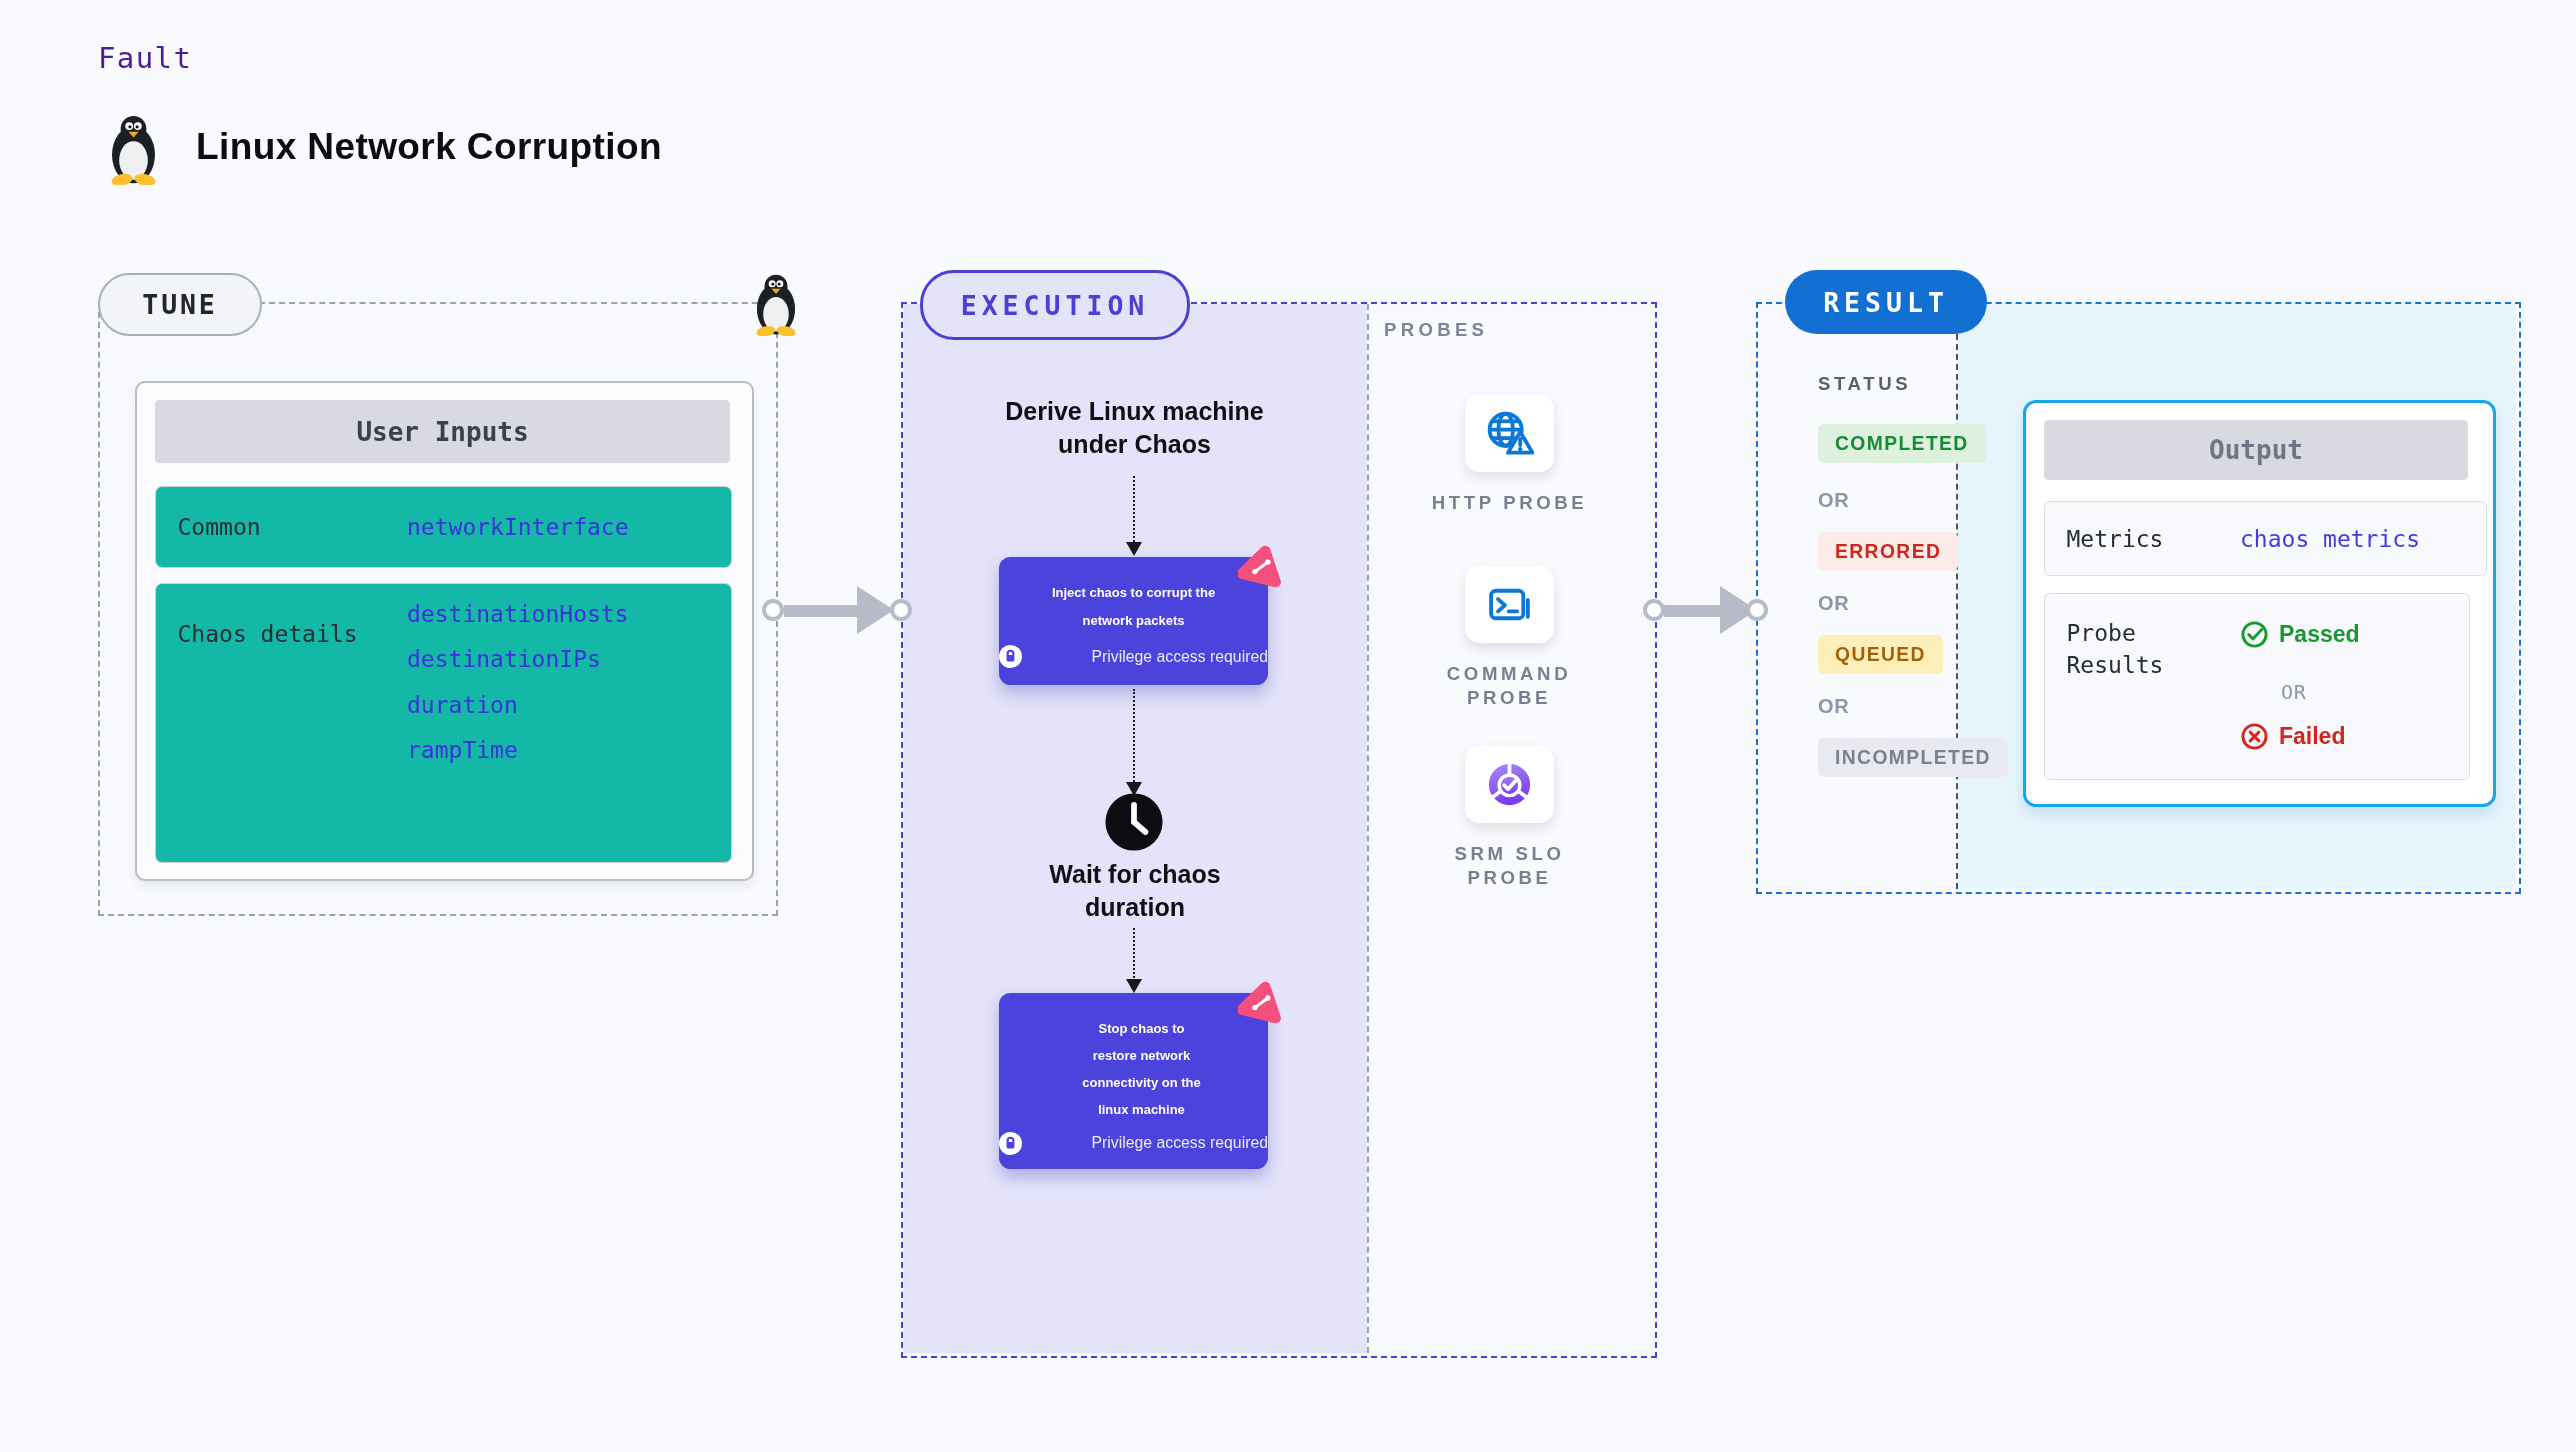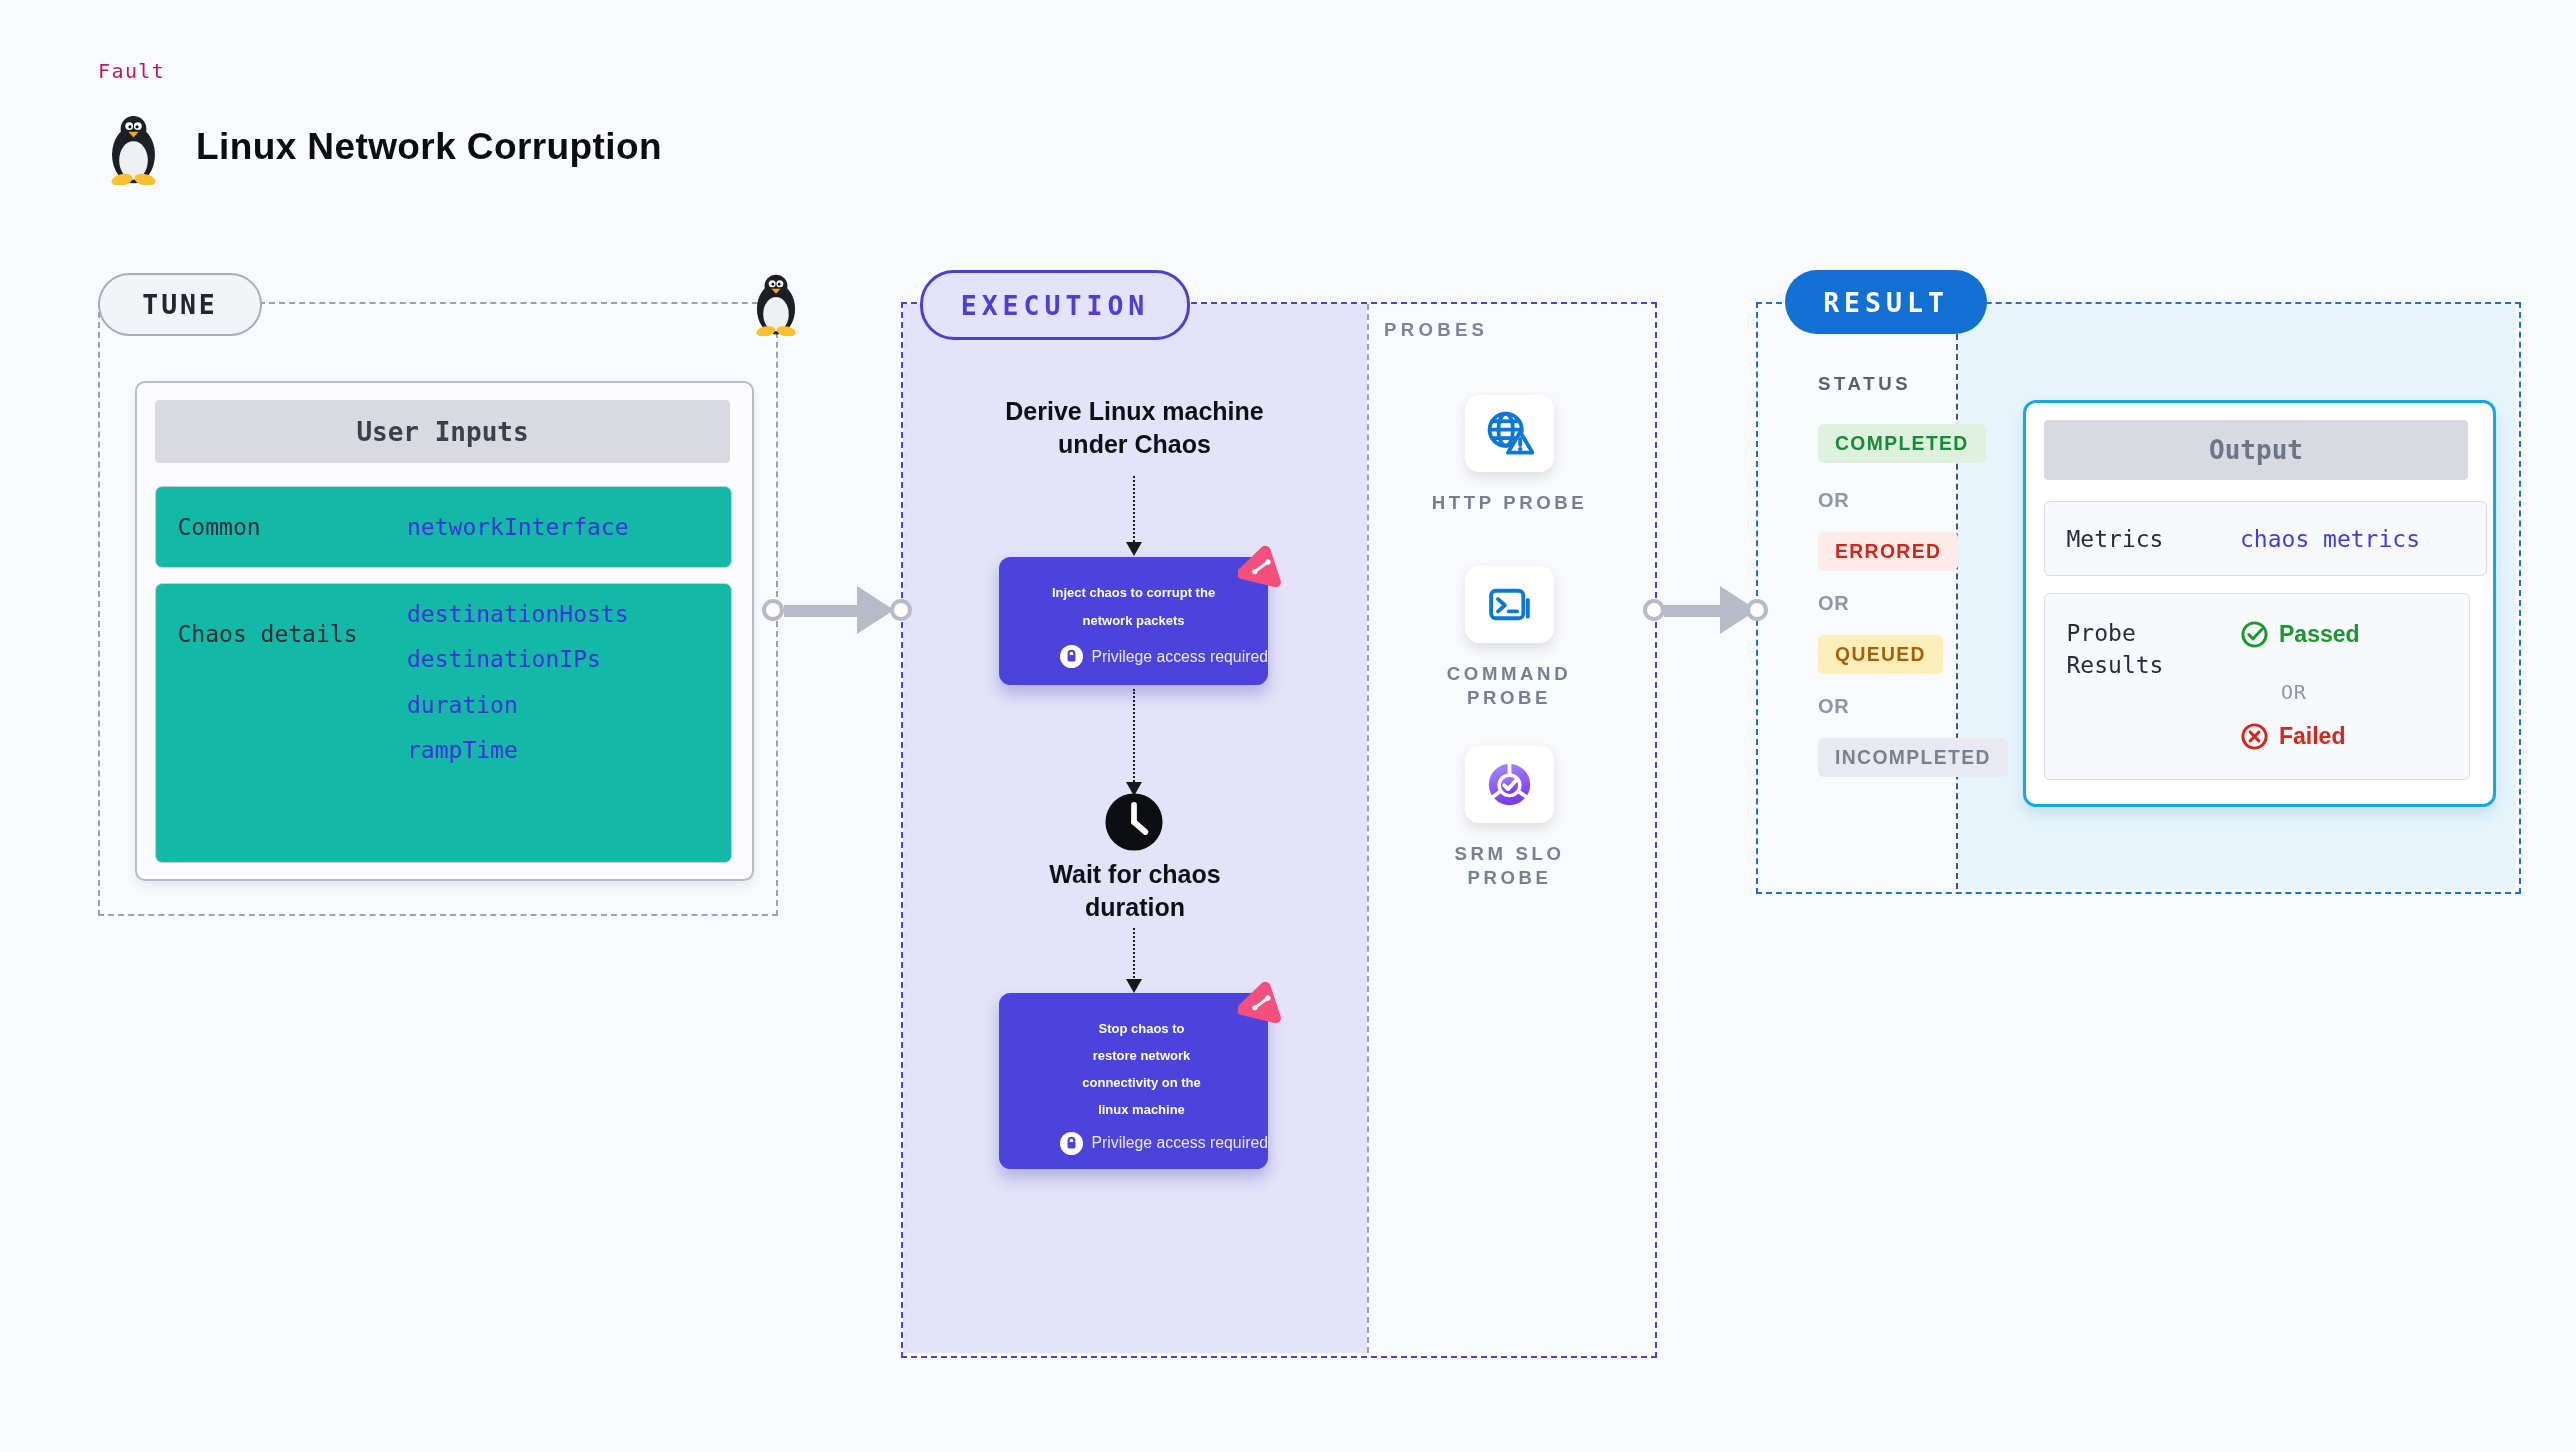--- a/index.html
+++ b/index.html
@@ -7,21 +7,21 @@
     width:2576px;height:1452px;position:relative;overflow:hidden;
     background:#f9fafd;
     font-family:"Liberation Sans",sans-serif;
     color:#15171c;
   }
   .abs{position:absolute;}
   .mono{font-family:"DejaVu Sans Mono",monospace;}
   .flexc{display:flex;align-items:center;justify-content:center;}
 
   
-  .kicker{left:98px;top:59px;font-size:20px;letter-spacing:1.4px;color:#be185d;}
+  .kicker{left:98px;top:41px;font-size:29px;letter-spacing:1.4px;color:#4c1d95;}
   .page-title{left:196px;top:126px;font-size:37px;font-weight:800;color:#0c0d10;letter-spacing:0.4px;}
   .tux-large{left:102px;top:113px;width:63px;height:72px;}
 
   
   .badge-pill{border-radius:34px;font-weight:800;font-size:26.5px;letter-spacing:5px;z-index:4;}
   .tune-badge{left:98px;top:273px;width:160px;height:59px;background:#f2f4f8;border:2.9px solid #a7aebc;color:#23262e;letter-spacing:2.9px;}
   .exec-badge{left:920px;top:270px;width:264px;height:64px;background:#e4e3fa;border:3.6px solid #4a3fd6;color:#4a3fd6;}
   .result-badge{left:1785px;top:270px;width:202px;height:64px;background:#1170d2;color:#ffffff;}
 
   
@@ -45,21 +45,21 @@
   
   .exec-fill{left:903px;top:304px;width:464px;height:1049px;background:#e4e3fa;}
   .exec-box{left:901px;top:302px;width:752px;height:1052px;border:2.9px dashed #4a3fd6;}
   .exec-divider{left:1367px;top:304px;height:1049px;width:0;border-left:2.1px dashed #99a2b0;}
   .probes-heading{left:1384px;top:319px;font-size:18.6px;font-weight:700;letter-spacing:4.3px;color:#7b8597;}
   .flow-text{font-weight:800;font-size:25px;line-height:33px;color:#0e1013;text-align:center;}
   .dotted-line{width:0;border-left:2.9px dotted #17191d;left:1133px;}
   .dotted-head{width:0;height:0;border-left:8.6px solid transparent;border-right:8.6px solid transparent;border-top:14.3px solid #17191d;left:1126px;}
   .chaos-node{width:269px;left:999px;background:#4c43dd;border-radius:11.5px;box-shadow:0 8.6px 15.8px rgba(46,40,160,.28);z-index:2;}
   .node-text{margin-top:21.5px;text-align:center;color:#ffffff;font-weight:700;font-size:13px;line-height:28px;}
-  .priv-row{position:absolute;left:0;right:0;display:flex;align-items:center;justify-content:flex-end;gap:8.6px;color:#eceafc;font-size:15.8px;}
+  .priv-row{position:absolute;left:0;right:0;display:flex;align-items:center;justify-content:space-between;gap:8.6px;color:#eceafc;font-size:15.8px;}
   .node-logo{position:absolute;right:-17px;top:-14.3px;width:47px;height:47px;}
 
   
   .probe-card{left:1465px;width:89px;height:77px;background:#ffffff;border-radius:14.3px;box-shadow:0 5.7px 11.5px rgba(60,70,90,.14);}
   .probe-label{text-align:center;font-size:18.6px;font-weight:700;letter-spacing:3.6px;color:#76808f;line-height:24px;}
 
   
   .result-box{left:1756px;top:302px;width:761px;height:588px;border:2.9px dashed #1473d3;}
   .result-fill{left:1958px;top:304px;width:558px;height:585px;background:#e6f5fc;}
   .result-divider{left:1956px;top:304px;height:585px;width:0;border-left:2.1px dashed #4a5366;}

